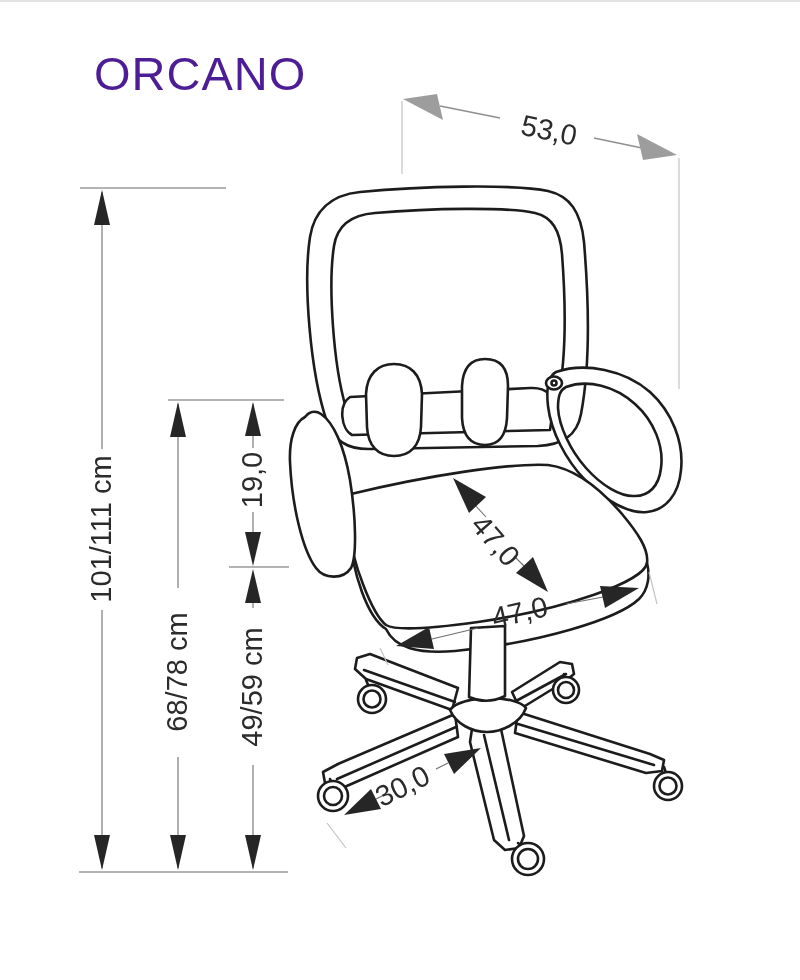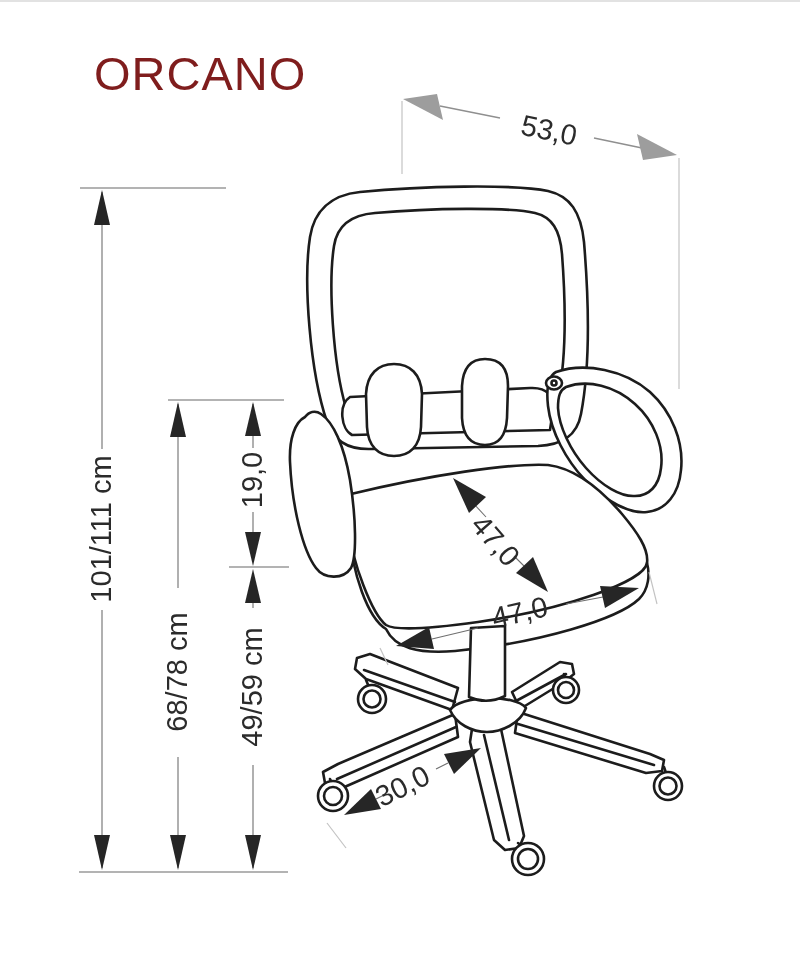--- a/index.html
+++ b/index.html
@@ -8,21 +8,21 @@
     width:800px;height:980px;
     background:#ffffff;
     border-top:2px solid #e2e2e2;
     border-bottom:2px solid #d8d8d8;
     font-family:"Liberation Sans","DejaVu Sans",sans-serif;
     overflow:hidden;
   }
   .title{
     position:absolute;left:94px;top:44px;
     font-size:47px;letter-spacing:1px;
-    color:#7f1d1d;font-weight:400;
+    color:#4c1d95;font-weight:400;
   }
   svg{position:absolute;left:0;top:0;}
   .chair{stroke:#1c1c1c;stroke-width:2.6;fill:none;stroke-linecap:round;stroke-linejoin:round;}
   .chair-fill{stroke:#1c1c1c;stroke-width:2.6;fill:#ffffff;stroke-linejoin:round;}
   .dimline{stroke:#8f8f8f;stroke-width:1.4;fill:none;}
   .tick{stroke:#9a9a9a;stroke-width:1.3;fill:none;}
   .ext{stroke:#c3c3c3;stroke-width:1.2;fill:none;}
   .arrow-black{fill:#262626;stroke:none;}
   .arrow-gray{fill:#9d9d9d;stroke:none;}
   .leader{stroke:#6f6f6f;stroke-width:1.1;fill:none;}

